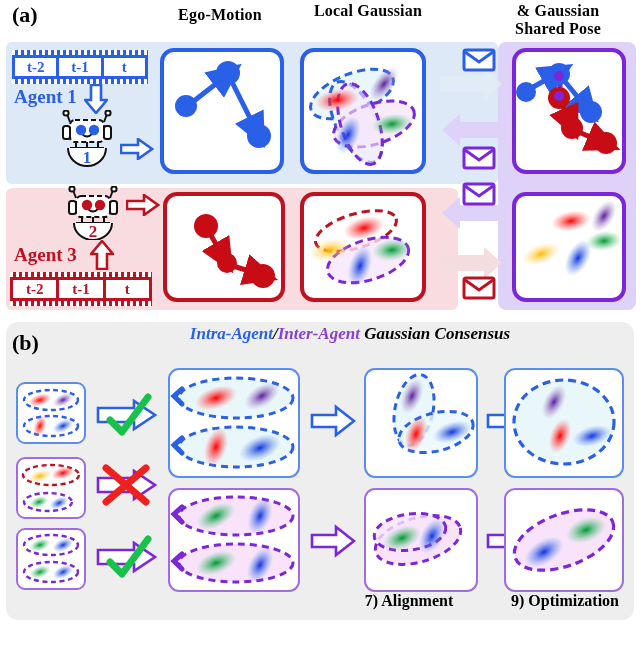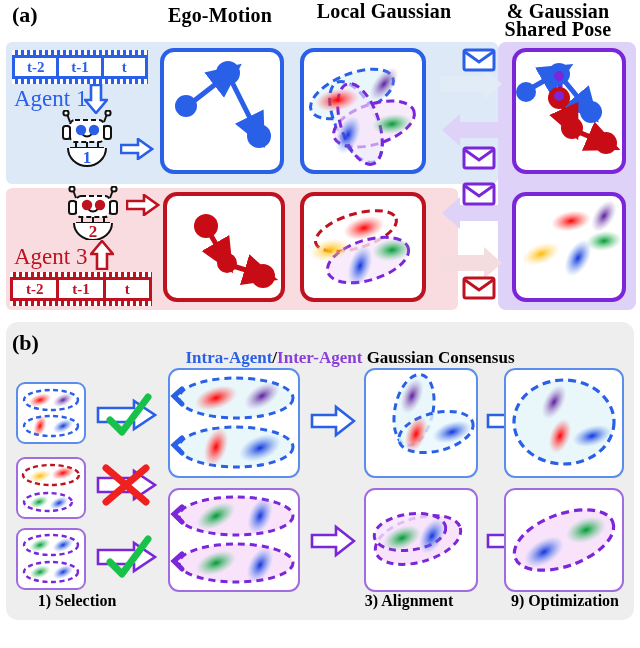--- a/index.html
+++ b/index.html
@@ -3,21 +3,21 @@
 <meta charset="utf-8">
 <style>
   html,body{margin:0;padding:0;background:#ffffff;}
   body{width:640px;height:648px;position:relative;overflow:hidden;
        font-family:"Liberation Serif", serif;}
   .fig{position:absolute;left:0;top:0;width:640px;height:648px;}
 
   
   .abs{position:absolute;}
   .hdr{position:absolute;text-align:center;font-weight:bold;color:#000;
-       font-size:20px;line-height:18px;letter-spacing:.2px;}
+       font-size:16px;line-height:18px;letter-spacing:.2px;}
 
   
   #band-blue{position:absolute;left:6px;top:42px;width:452px;height:142px;
              background:#dde9f7;border-radius:6px;}
   #band-red{position:absolute;left:6px;top:188px;width:452px;height:122px;
             background:#f9dcdf;border-radius:6px;}
   #band-purple{position:absolute;left:498px;top:42px;width:138px;height:268px;
                background:#ded2f8;border-radius:8px;}
   #band-blue-right{position:absolute;left:438px;top:42px;width:60px;height:142px;
                background:#dde9f7;border-radius:0 6px 6px 0;}
@@ -36,21 +36,21 @@
   .film .holes.top{top:0;} .film .holes.bot{bottom:0;}
   .film.red .strip{background:#bf1220;}
   .film.red .holes{background-image:repeating-linear-gradient(to right,#ffffff 0 3px,#bf1220 3px 6px);}
   .film .cells{position:absolute;left:0;right:0;top:5px;bottom:5px;display:flex;}
   .film .cell{flex:1;border:3px solid #2a5fe8;border-right-width:0;background:#fff;
      display:flex;align-items:center;justify-content:center;
      font-weight:bold;font-size:15px;color:#2a5fe8;}
   .film .cell:last-child{border-right-width:3px;}
   .film.red .cell{border-color:#bf1220;color:#bf1220;}
 
-  .agentlbl{position:absolute;font-weight:normal;font-size:23px;color:#2a5fe8;}
+  .agentlbl{position:absolute;font-weight:bold;font-size:19px;color:#2a5fe8;}
   .agentlbl.red{color:#bf1220;}
 
   
   .blockarrow{position:absolute;}
 
   
   .sub{position:absolute;background:#fff;box-sizing:border-box;
        border:4px solid #2a5fe8;border-radius:14px;}
   .sub.red{border-color:#bf1220;}
   .sub.purple{border-color:#7b26d9;}
@@ -82,21 +82,21 @@
   <div id="band-blue"></div>
   <div id="band-blue-right"></div>
   <div id="band-red"></div>
   <div id="band-purple"></div>
 
   <div id="lbl-a">(a)</div>
 
   <div class="hdr" style="left:145px;top:6px;width:150px;">
     <div>Ego-Motion</div>
   </div>
-  <div class="hdr" style="left:304px;top:2px;width:160px;font-family:Liberation Serif, serif;">
+  <div class="hdr" style="left:288px;top:2px;width:160px;font-family:Liberation Serif, serif;">
     <div>Local Gaussian</div>
   </div>
   <div class="hdr" style="left:478px;top:2px;width:160px;">
     <div>&amp; Gaussian</div>
     <div>Shared Pose</div>
   </div>
 
   <div class="film" style="left:12px;top:50px;width:136px;height:34px;">
     <div class="strip top"></div>
     <div class="holes top"></div>
@@ -318,21 +318,21 @@
       <ellipse cx="88" cy="20" rx="18" ry="10" fill="url(#g-purple)" transform="rotate(-58 88 20)"></ellipse>
       <ellipse cx="88" cy="45" rx="18" ry="10" fill="url(#g-green)" transform="rotate(-8 88 45)"></ellipse>
       <ellipse cx="25" cy="58" rx="20" ry="10" fill="url(#g-yellow)" transform="rotate(-20 25 58)"></ellipse>
       <ellipse cx="62" cy="62" rx="20" ry="11" fill="url(#g-blue)" transform="rotate(-62 62 62)"></ellipse>
     </svg>
   </div>
 
   <div id="band-b"></div>
   <div id="lbl-b">(b)</div>
 
-  <div class="btitle" style="left:120px;top:348px;width:460px;text-align:center;"><span style="color:#2a5fe8">Intra-Agent</span><span style="color:#000">/</span><span style="color:#8a3fd6">Inter-Agent</span><span style="color:#000"> Gaussian Consensus</span></div>
+  <div class="btitle" style="left:120px;top:324px;width:460px;text-align:center;font-style:italic;"><span style="color:#2a5fe8">Intra-Agent</span><span style="color:#000">/</span><span style="color:#8a3fd6">Inter-Agent</span><span style="color:#000"> Gaussian Consensus</span></div>
 
   <div class="smallpanel" style="left:16px;top:382px;width:70px;height:62px;">
     <svg width="66" height="58" style="position:absolute;left:0;top:0;">
       <ellipse cx="33" cy="16" rx="27" ry="10" fill="none" stroke="#2a5fe8" stroke-width="2.4" stroke-dasharray="5,3.5"></ellipse>
       <ellipse cx="33" cy="42" rx="27" ry="10" fill="none" stroke="#2a5fe8" stroke-width="2.4" stroke-dasharray="5,3.5"></ellipse>
       <ellipse cx="22" cy="16" rx="12" ry="6" fill="url(#g-red)" transform="rotate(-18 22 16)"></ellipse>
       <ellipse cx="45" cy="16" rx="11" ry="6" fill="url(#g-purple)" transform="rotate(-25 45 16)"></ellipse>
       <ellipse cx="22" cy="42" rx="11" ry="6" fill="url(#g-red)" transform="rotate(-70 22 42)"></ellipse>
       <ellipse cx="45" cy="42" rx="11" ry="6" fill="url(#g-blue)" transform="rotate(-25 45 42)"></ellipse>
     </svg>
@@ -444,17 +444,16 @@
   </div>
 
   <div class="bigpanel pp" style="left:504px;top:488px;width:120px;height:104px;">
     <svg width="116" height="100" style="position:absolute;left:0;top:0;">
       <ellipse cx="58" cy="50" rx="52" ry="26" fill="#f8e3fb" stroke="#7b26d9" stroke-width="3.2" stroke-dasharray="8,5" transform="rotate(-20 58 50)"></ellipse>
       <ellipse cx="38" cy="62" rx="22" ry="12" fill="url(#g-blue)" transform="rotate(-32 38 62)"></ellipse>
       <ellipse cx="80" cy="40" rx="21" ry="12" fill="url(#g-green)" transform="rotate(-20 80 40)"></ellipse>
     </svg>
   </div>
 
-  <div class="stepname" style="left:2px;top:592px;width:150px;">1) Selection</div>
-  <div class="stepname" style="left:334px;top:592px;width:150px;">3) Alignment</div>
+  <div class="stepname" style="left:334px;top:592px;width:150px;">7) Alignment</div>
   <div class="stepname" style="left:490px;top:592px;width:150px;">9) Optimization</div>
 
 </div>
 
 </body></html>

